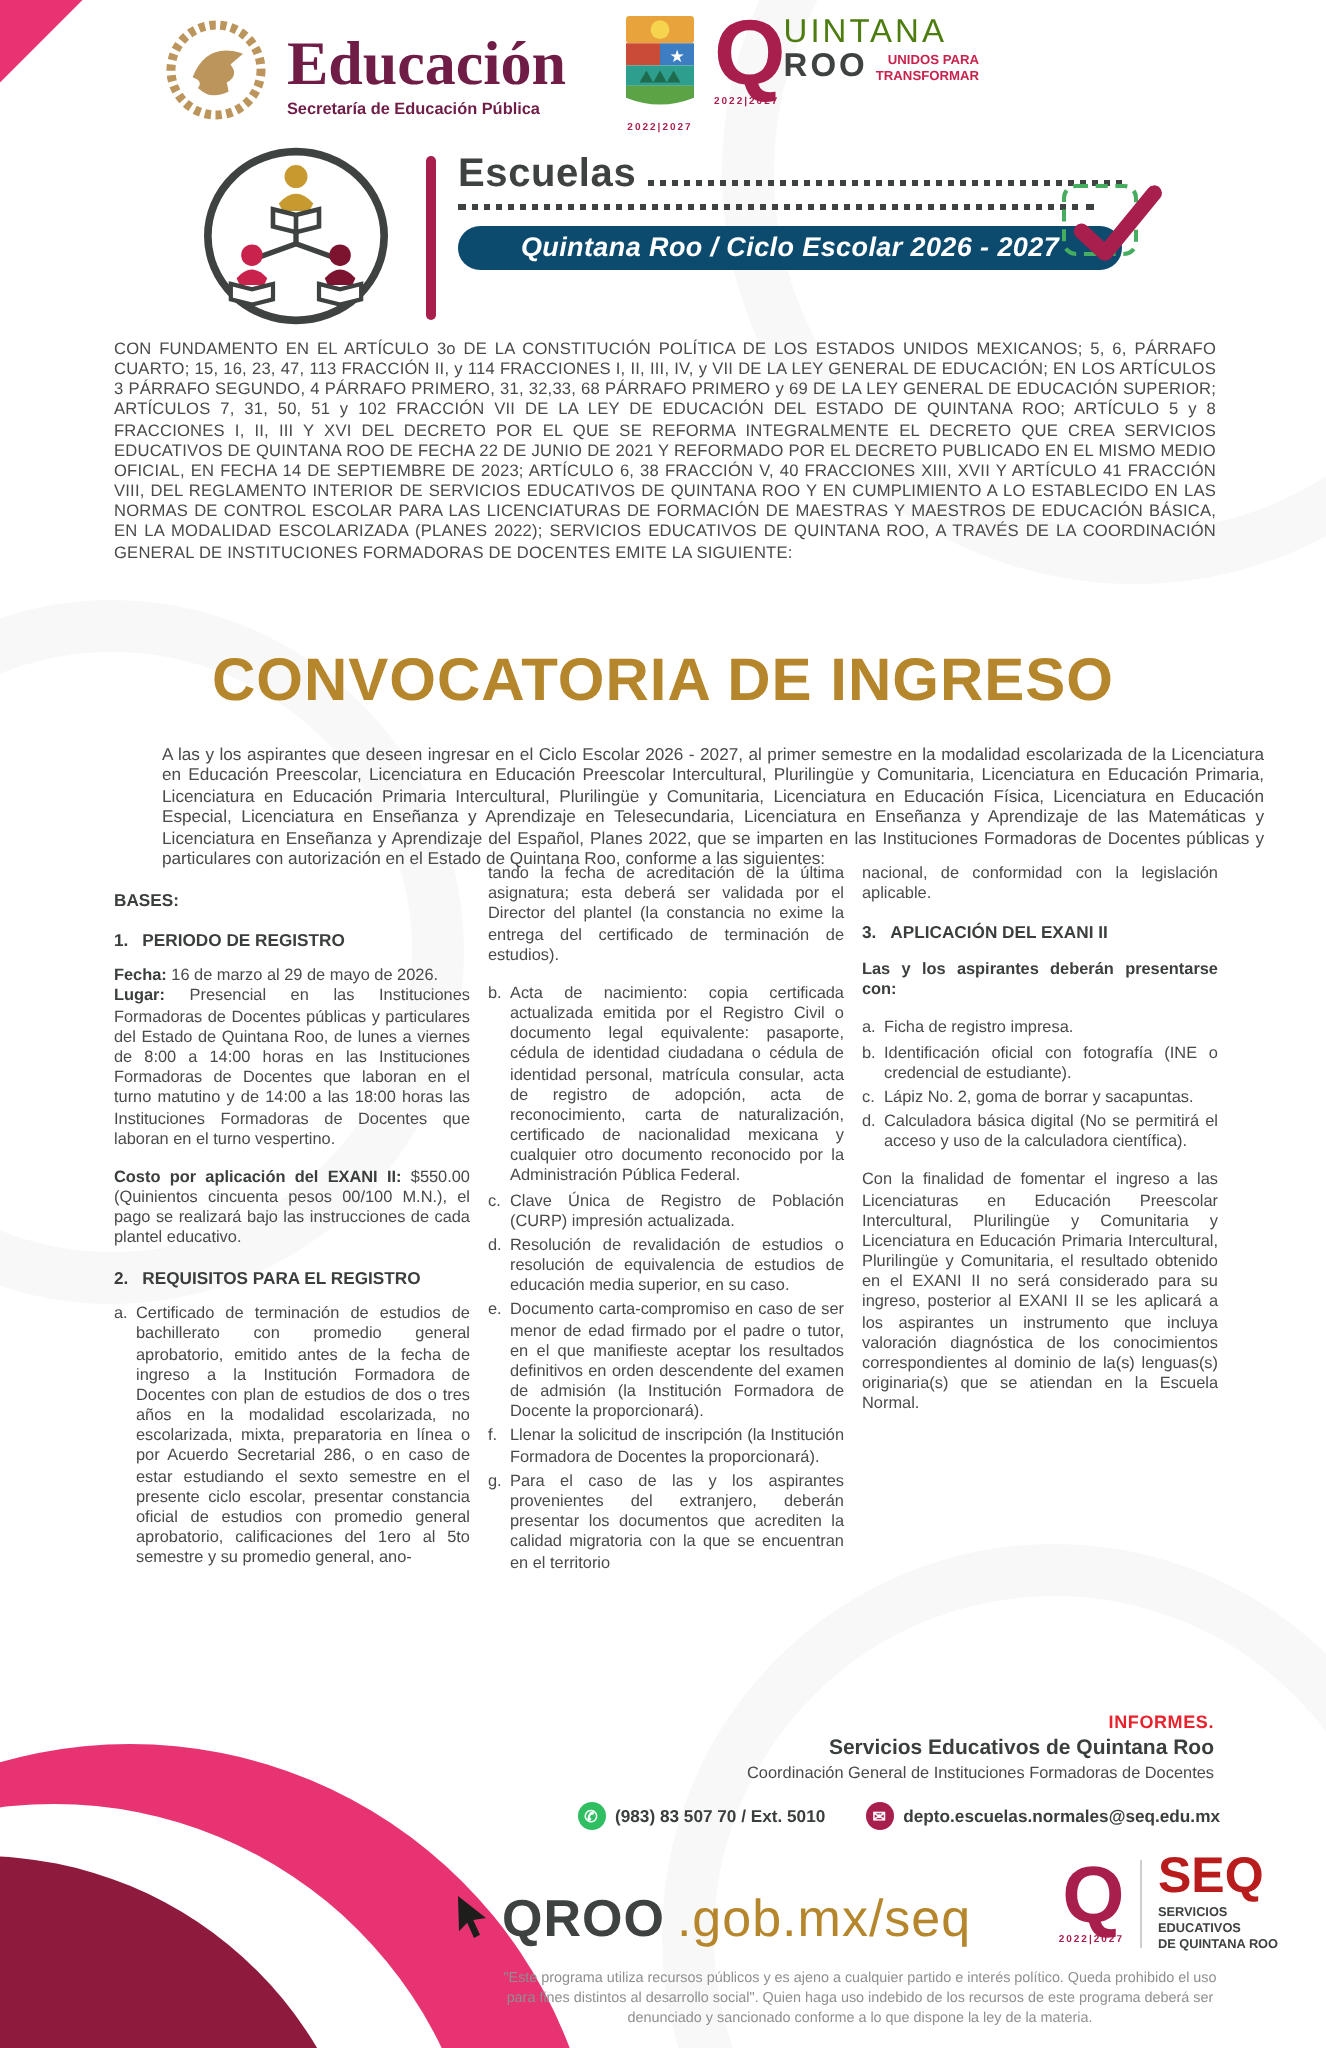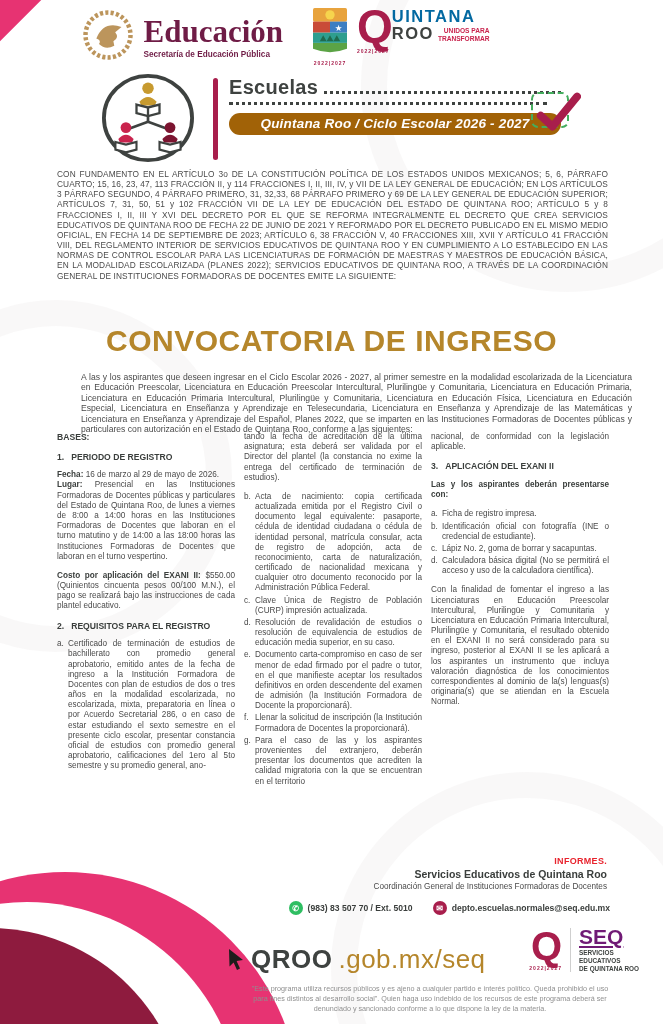--- a/index.html
+++ b/index.html
@@ -22,51 +22,51 @@
   .sep-logo{display:flex;align-items:center;gap:8px;}
   .sep-text .sep-title{font-family:"Liberation Serif",serif;font-weight:700;font-size:31px;
         color:#6f1c46;line-height:1;}
   .sep-text .sep-sub{font-size:8.2px;font-weight:700;color:#6f1c46;margin-top:3px;}
   .qroo-logo{display:flex;align-items:flex-start;gap:10px;}
   .crest-wrap{text-align:center;}
   .years{font-size:5px;font-weight:700;color:#a81e4c;letter-spacing:1px;margin-top:2px;}
   .qword{display:flex;align-items:flex-start;}
   .bigQ{font-size:46px;font-weight:900;color:#a81e4c;line-height:.82;letter-spacing:-2px;}
   .qcol{margin-left:1px;}
-  .qrow1{font-size:16.5px;font-weight:700;color:#0369a1;letter-spacing:1.5px;line-height:1.05;}
+  .qrow1{font-size:16.5px;font-weight:400;color:#4d7c0f;letter-spacing:1.5px;line-height:1.05;}
   .qrow2wrap{display:flex;align-items:flex-start;gap:4px;text-align:right;}
   .qrow2{font-size:16.5px;font-weight:900;color:#3e4240;letter-spacing:1.5px;line-height:1.05;}
   .qtag{font-size:6.6px;font-weight:900;color:#c9234d;line-height:1.15;padding-top:2px;}
   
   .banner-icon{position:absolute;left:100px;top:72px;}
   .banner-bar{position:absolute;left:213px;top:78px;width:5px;height:82px;background:#a81e4c;border-radius:3px;}
   .banner-text{position:absolute;left:229px;top:76px;width:332px;}
   .bt-row1{display:flex;align-items:baseline;}
   .bt-escuelas{font-size:20px;font-weight:900;color:#3e4240;letter-spacing:.3px;}
   .dots{flex:1;border-bottom:3.5px dotted #3e4240;margin:0 0 4px 6px;}
   .bt-row2{font-size:21px;font-weight:900;letter-spacing:.2px;line-height:1.15;}
   .crimson{color:#a81e4c;}
   .gray-mid{color:#3e4240;font-weight:500;}
   .bt-dotline{border-bottom:3.5px dotted #3e4240;margin-top:3px;width:318px;}
   .checkbox{position:absolute;right:-8px;top:16px;width:34px;height:32px;border:2.5px dashed #44ad5e;
         border-radius:7px;}
   .checkmark{position:absolute;right:-14px;top:-2px;}
-  .ribbon{margin-top:8px;background:#a16207;border-radius:11px;color:#fff;text-align:center;
+  .ribbon{margin-top:8px;background:#0c4a6e;border-radius:11px;color:#fff;text-align:center;
         font-size:13.5px;font-weight:700;font-style:italic;padding:3px 4px 4px;letter-spacing:.2px;}
   
   .legal{position:absolute;left:57px;top:169px;width:551px;font-size:8.3px;line-height:1.225;
         text-align:justify;color:#4a4a4a;letter-spacing:.1px;}
   .main-title{position:absolute;left:0;top:324px;width:663px;text-align:center;
         font-size:30px;font-weight:900;color:#b5862b;letter-spacing:.5px;}
   .intro{position:absolute;left:57px;top:372px;width:551px;font-size:8.6px;line-height:1.22;
         text-align:justify;color:#4a4a4a;margin-left:24px;}
   .columns{position:absolute;left:57px;top:432px;width:552px;display:flex;gap:9px;}
   .col{flex:1;font-size:8.2px;line-height:1.24;text-align:justify;}
   .blk-h{font-weight:900;color:#3a3e3c;font-size:8.6px;margin:9px 0 8px;text-align:left;}
-  .blk-h:first-child{margin-top:0;}
+  .blk-h:first-child{margin-top:13px;}
   .hnum{margin-right:7px;}
   .blk-p{margin:0 0 9px;}
   .blk-p.tight{margin-bottom:0;}
   .blk-p b{font-weight:800;color:#3a3e3c;}
   .blk-li{display:flex;margin-bottom:2px;}
   .lilabel{width:11px;flex:0 0 11px;}
   .litext{flex:1;}
   
   .informes{position:absolute;right:56px;top:856px;text-align:right;}
   .inf-label{font-size:9px;font-weight:900;color:#e8232d;letter-spacing:.3px;}
@@ -78,21 +78,21 @@
         color:#fff;font-size:8px;}
   .cicon.phone{background:#2fbe62;}
   .cicon.mail{background:#a81e4c;}
   .qroo-url{position:absolute;left:228px;top:944px;display:flex;align-items:flex-end;gap:6px;}
   .url-bold{font-size:26px;font-weight:900;color:#3e4240;letter-spacing:.5px;}
   .url-rest{font-size:26px;font-weight:500;color:#b5862b;letter-spacing:.5px;}
   .seq-logo{position:absolute;right:24px;top:926px;display:flex;align-items:center;gap:8px;}
   .seqQwrap{text-align:center;}
   .seqQ{font-size:40px;font-weight:900;color:#a81e4c;line-height:.85;letter-spacing:-2px;}
   .seq-div{width:1px;height:44px;background:#cfcfcf;}
-  .seq-text .seq-name{font-size:21px;font-weight:900;color:#701a75;line-height:1;text-decoration:underline;}
+  .seq-text .seq-name{font-size:25px;font-weight:900;color:#b91c1c;line-height:1;}
   .seq-text .seq-sub{font-size:6.4px;font-weight:700;color:#3e4240;line-height:1.25;margin-top:2px;}
   .fineprint{position:absolute;left:248px;top:984px;width:364px;font-size:7.2px;line-height:1.4;
         color:#8f8f8f;text-align:center;}
 </style>
 </head>
 <body>
 
 <div class="page">
 
   <div class="wm wm1"></div>

